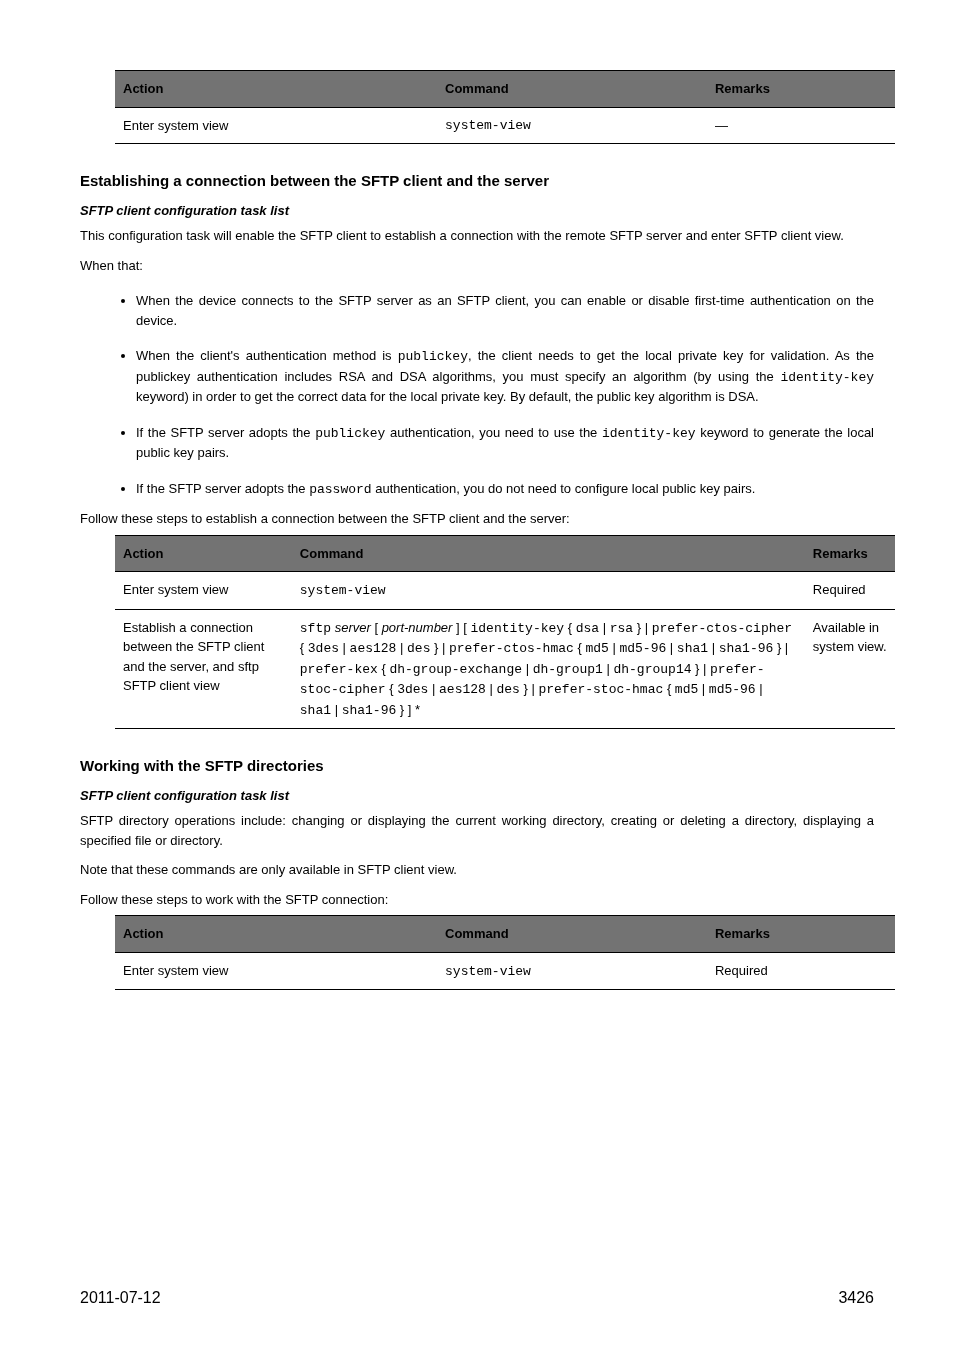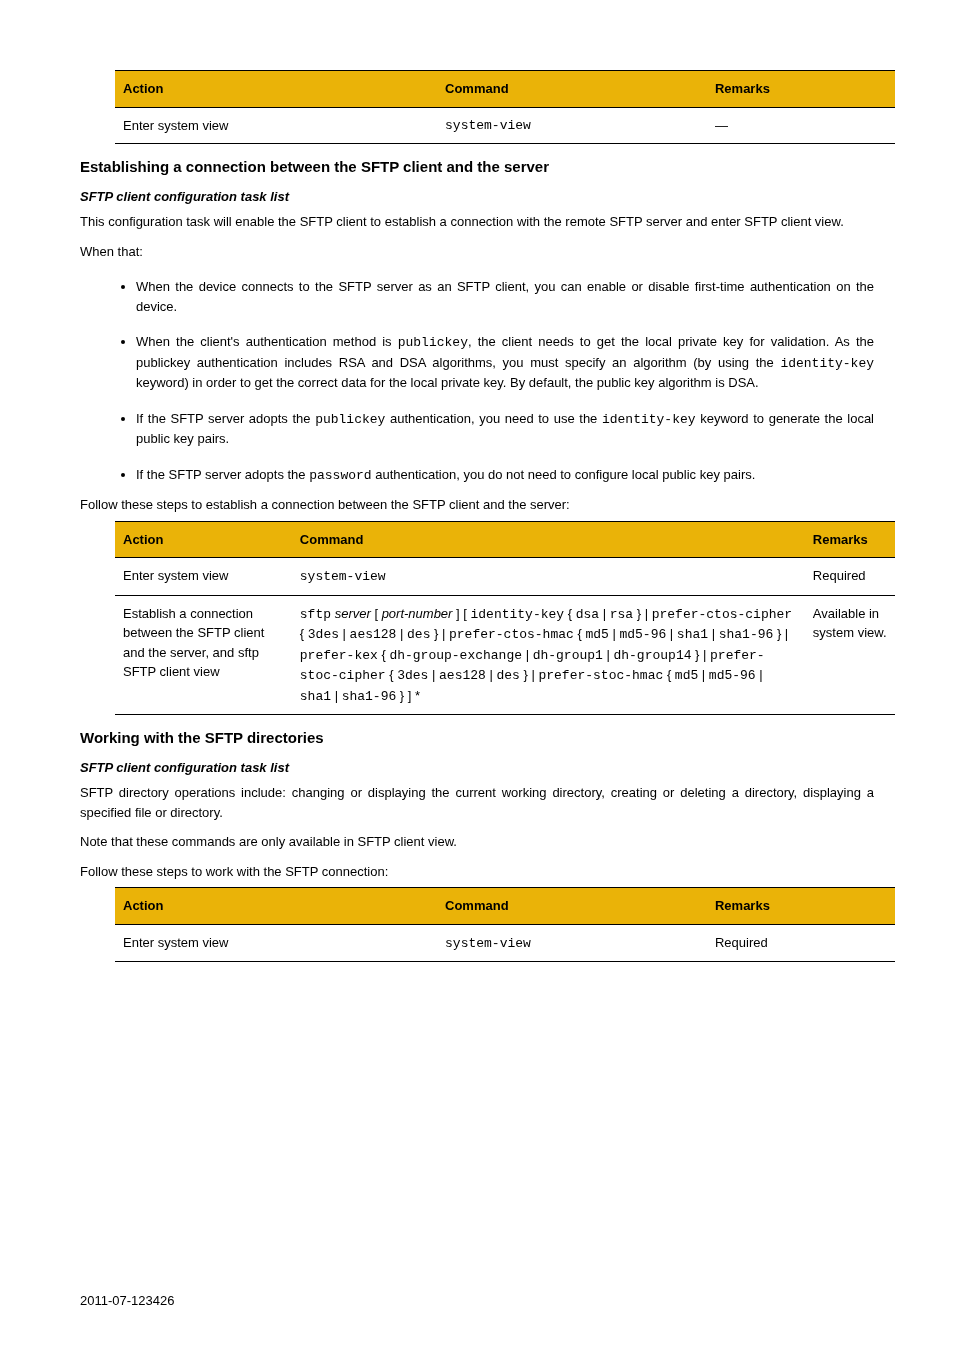--- a/index.html
+++ b/index.html
@@ -15,41 +15,41 @@
       width: 954px;
       padding: 70px 80px 60px 80px;
       line-height: 1.5;
     }
     table {
       width: 780px;
       border-collapse: collapse;
       margin: 0 0 6px 35px;
     }
     th {
-      background: #eab308;
+      background: #737373;
       text-align: left;
       font-weight: bold;
       padding: 8px 8px;
       vertical-align: top;
     }
     td {
       padding: 8px 8px;
       vertical-align: top;
       border-bottom: 1px solid #000;
     }
     .toprule { border-top: 1.5px solid #000; }
     .headrule th { border-bottom: 1px solid #000; }
     .caption-inline {
       margin-top: 8px;
       margin-bottom: 6px;
     }
     h2.sec {
       font-size: 15px;
       font-weight: bold;
-      margin: 12px 0 8px 0;
+      margin: 26px 0 8px 0;
     }
     .lead {
       font-weight: bold;
       font-style: italic;
       margin: 6px 0 6px 0;
     }
     p {
       margin: 0 0 10px 0;
       text-align: justify;
     }
@@ -63,22 +63,23 @@
       margin-bottom: 4px;
       margin-top: 16px;
     }
     .mono { font-family: "Courier New", monospace; }
     .italic { font-style: italic; margin-top: 42px; }
     .footer {
       position: fixed;
       bottom: 40px;
       left: 80px;
       width: 794px;
-      font-size: 13px;
+      font-size: 16px;
       display: flex;
+      justify-content: space-between;
       color: #000;
     }
     .mdash { font-family: Arial; }
   </style>
 </head>
 <body>
 
 <table>
   <tbody>
       <tr class="toprule headrule">

